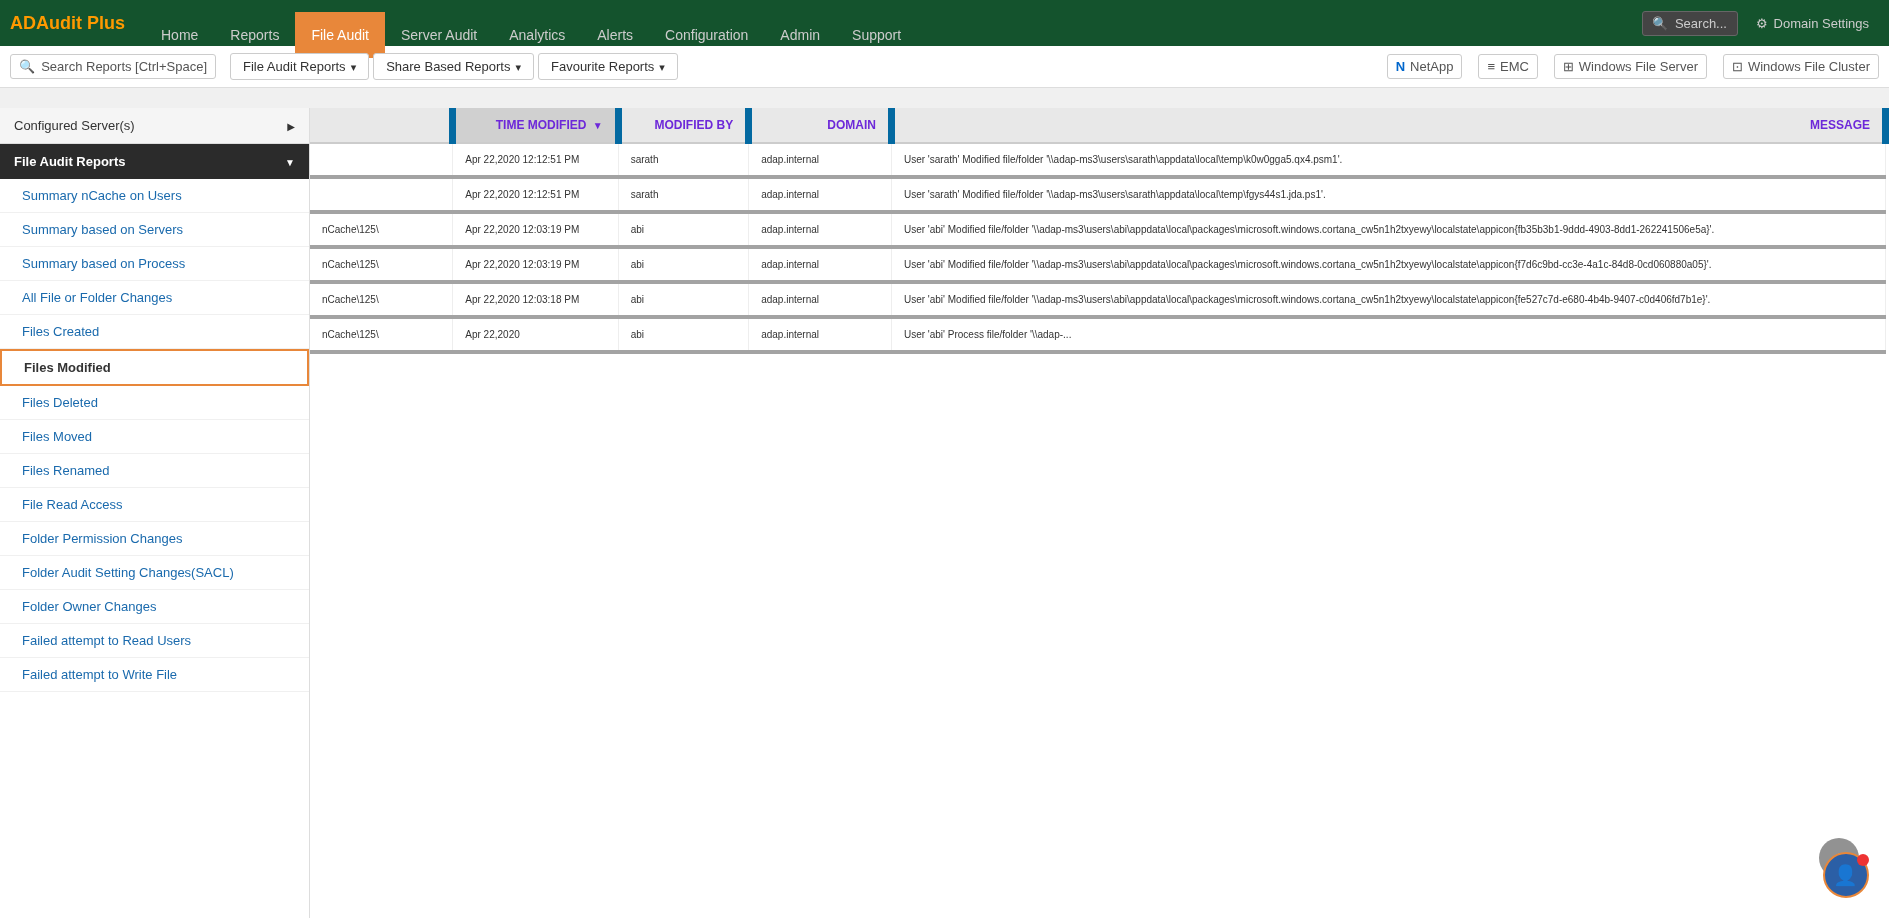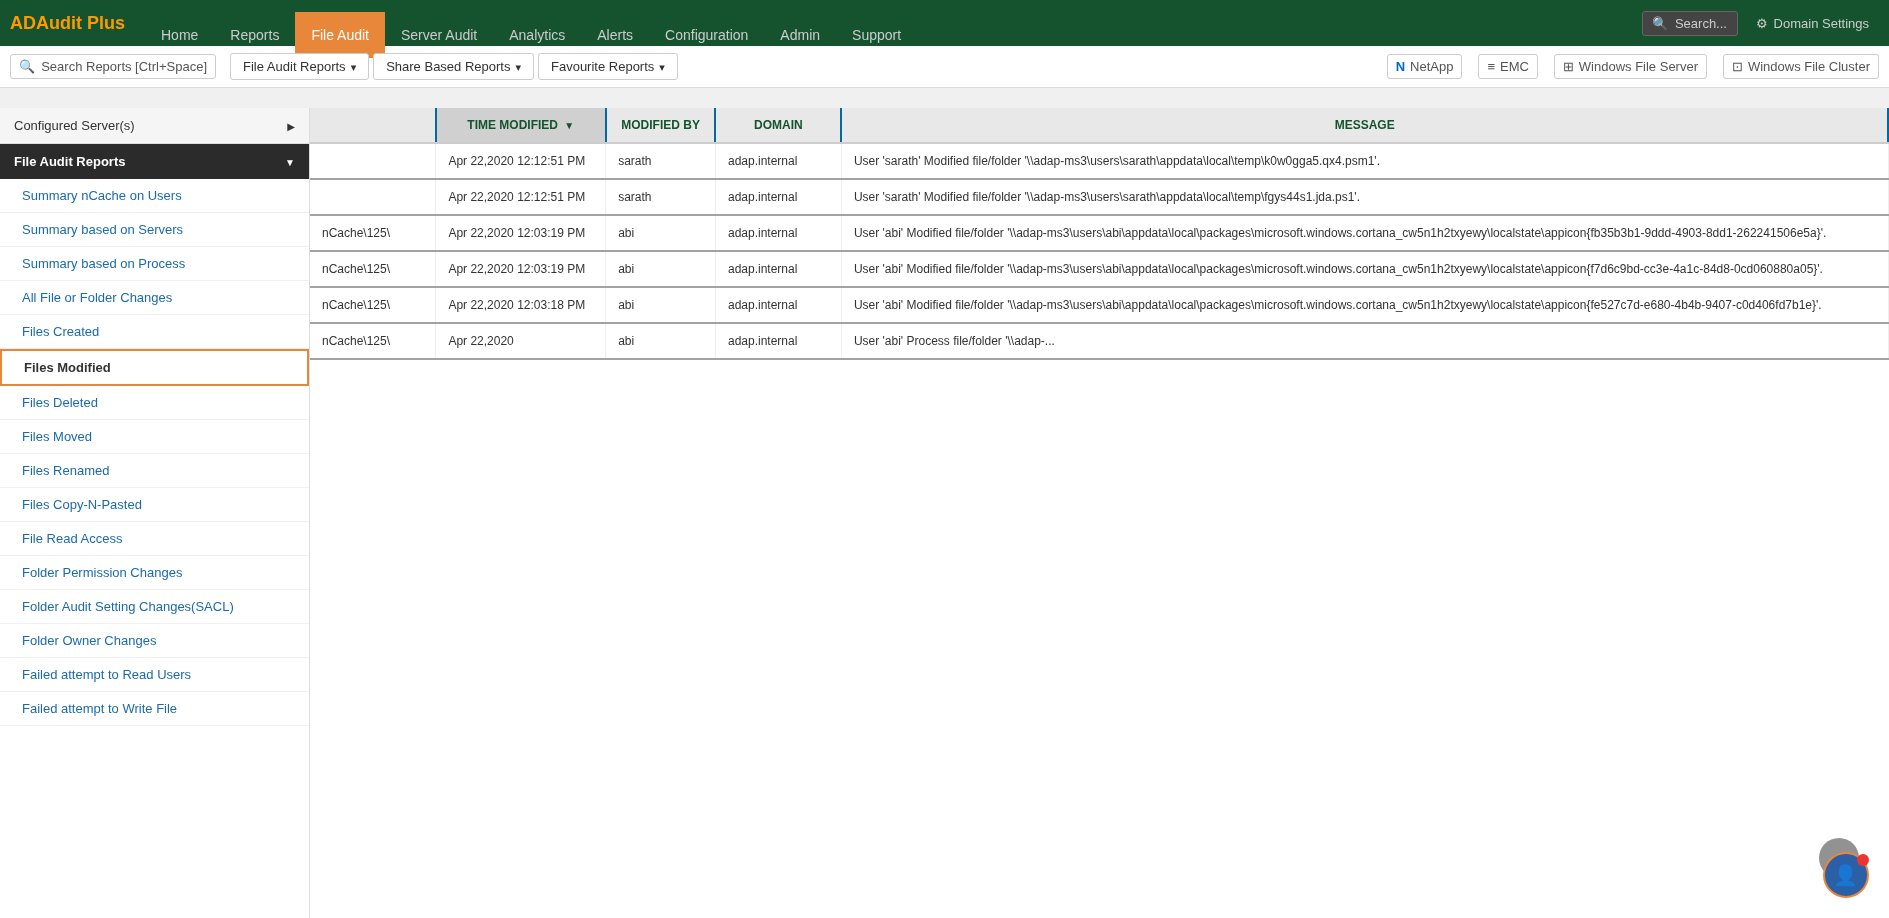--- a/index.html
+++ b/index.html
@@ -176,36 +176,36 @@
     
     .data-table {
       width: 100%;
       border-collapse: collapse;
     }
     .data-table thead tr {
       background: #e8e8e8;
     }
     .data-table th {
       padding: 10px 12px;
-      text-align: center;
+      text-align: right;
       font-size: 12px;
       font-weight: bold;
-      color: #14532d;
+      color: #6d28d9;
       border-bottom: 2px solid #ccc;
-      border-right: 2px solid #0369a1;
+      border-right: 7px solid #0369a1;
       white-space: nowrap;
     }
     .data-table th.sorted {
       background: #d0d0d0;
     }
     .data-table td {
       padding: 10px 12px;
-      border-bottom: 2px solid #a3a3a3;
+      border-bottom: 4px solid #a3a3a3;
       border-right: 1px solid #eee;
-      font-size: 12px;
+      font-size: 10px;
       vertical-align: top;
     }
     .data-table td.time-col {
       min-width: 110px;
       color: #333;
     }
     .data-table td.user-col {
       min-width: 80px;
     }
     .data-table td.domain-col {
@@ -346,21 +346,20 @@
     </div>
     <div class="sidebar-item">Summary nCache on Users</div>
     <div class="sidebar-item">Summary based on Servers</div>
     <div class="sidebar-item">Summary based on Process</div>
     <div class="sidebar-item">All File or Folder Changes</div>
     <div class="sidebar-item">Files Created</div>
     <div class="sidebar-item active">Files Modified</div>
     <div class="sidebar-item">Files Deleted</div>
     <div class="sidebar-item">Files Moved</div>
     <div class="sidebar-item">Files Renamed</div>
-    <div class="sidebar-item">Files Copy-N-Pasted</div>
     <div class="sidebar-item">File Read Access</div>
     <div class="sidebar-item">Folder Permission Changes</div>
     <div class="sidebar-item">Folder Audit Setting Changes(SACL)</div>
     <div class="sidebar-item">Folder Owner Changes</div>
     <div class="sidebar-item">Failed attempt to Read Users</div>
     <div class="sidebar-item">Failed attempt to Write File</div>
   </div>
 
   <div class="content">
     <table class="data-table">

